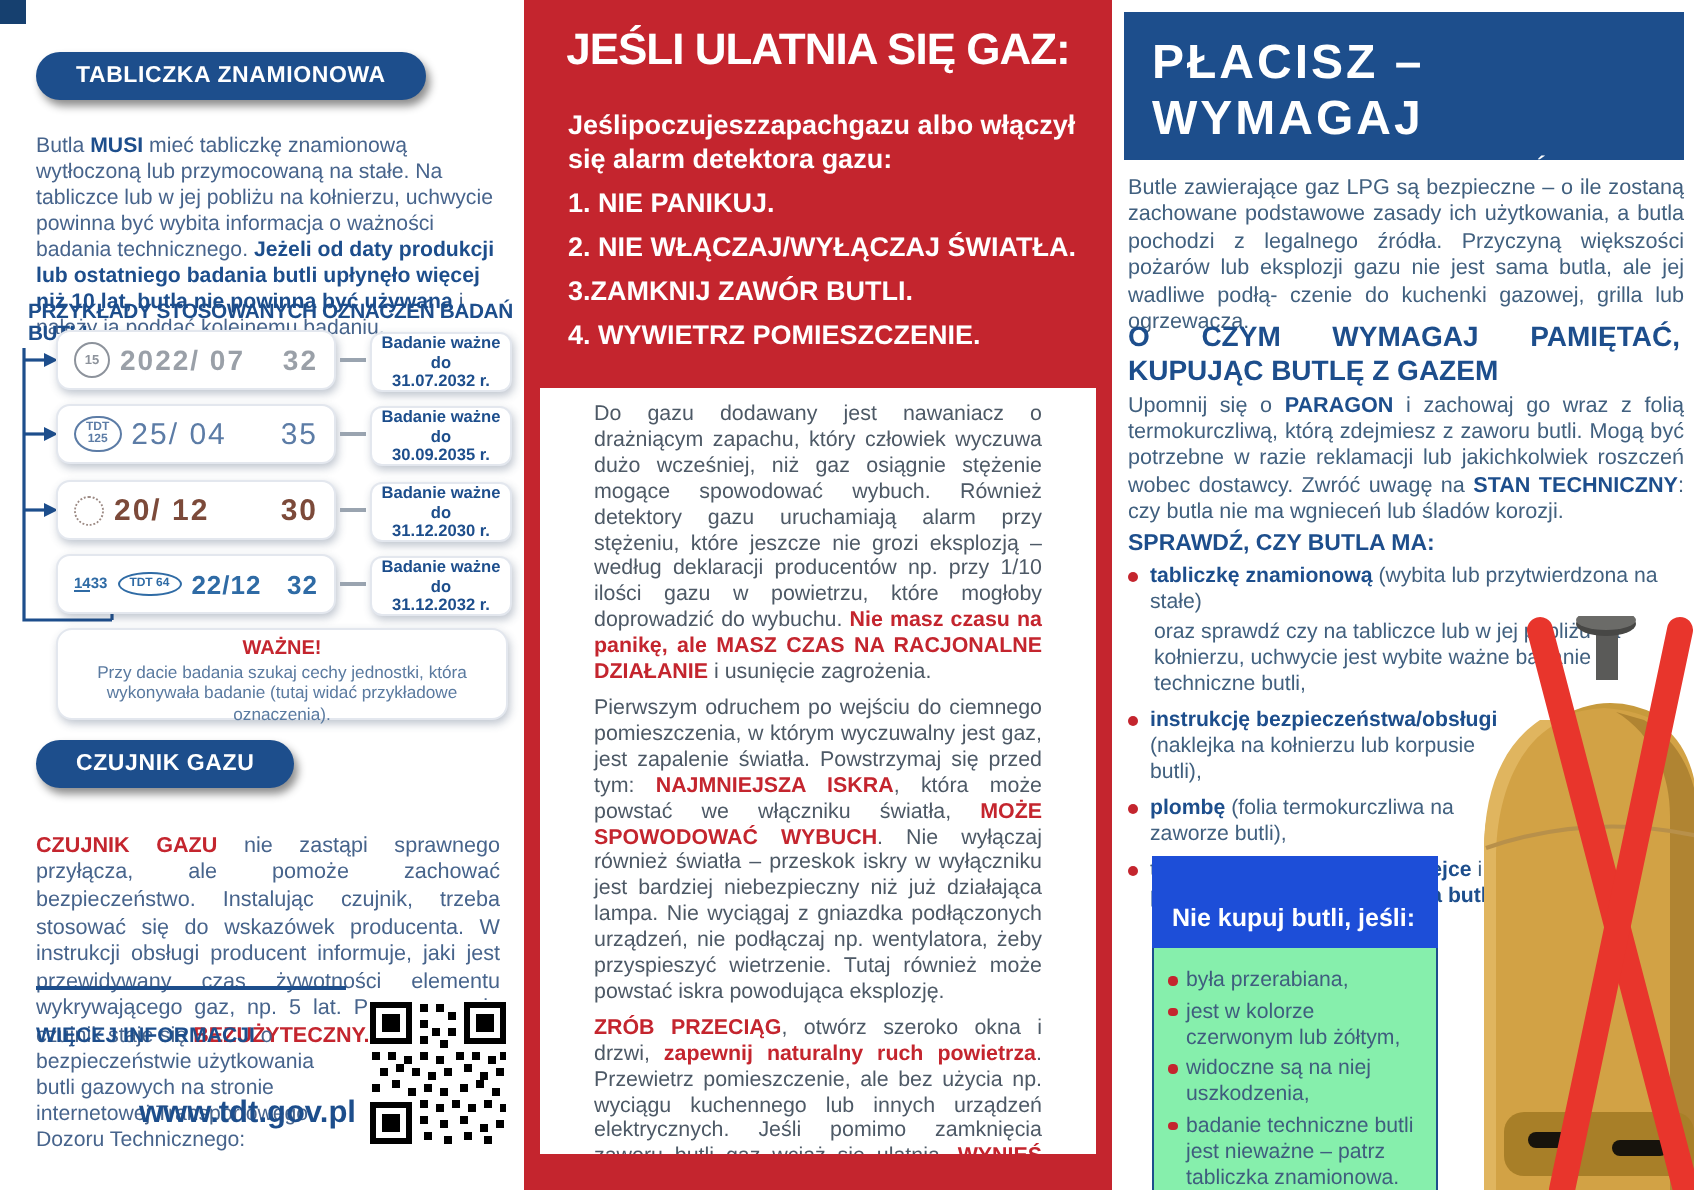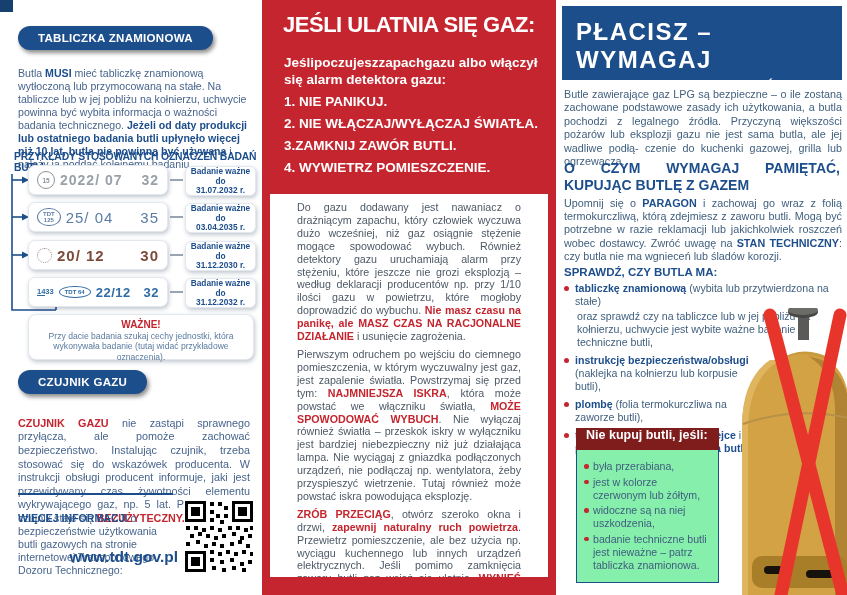--- a/index.html
+++ b/index.html
@@ -62,21 +62,21 @@
   .r-p1{position:absolute;left:2px;top:88px;width:278px;font-size:10.8px;line-height:13.4px;color:#41607f;text-align:justify;margin:0;}
   .r-h2{position:absolute;left:2px;top:160px;width:276px;font-size:14px;font-weight:bold;color:#1d4e8c;line-height:17px;text-align:justify;margin:0;}
   .r-p2{position:absolute;left:2px;top:197px;width:278px;font-size:10.8px;line-height:13.2px;color:#41607f;text-align:justify;margin:0;}
   .r-h3{position:absolute;left:2px;top:266px;width:270px;font-size:11.5px;font-weight:bold;color:#1d4e8c;margin:0;}
   .checklist{position:absolute;left:2px;top:282px;width:278px;margin:0;padding:0;list-style:none;}
   .checklist li{position:relative;padding-left:11px;font-size:10.6px;line-height:13px;color:#41607f;margin-bottom:5px;}
   .checklist li::before{content:"";position:absolute;left:0;top:4px;width:5px;height:5px;border-radius:50%;background:#c4252e;}
   .checklist li.narrow{width:190px;}
   .checklist .sub{padding-left:2px;margin-top:2px;color:#41607f;}
   .nobuy{position:absolute;left:14px;top:428px;width:143px;}
-  .nobuy-bar{background:#7f1d1d;color:#fff;font-weight:bold;font-size:12.5px;padding:0 0 8px 10px;}
+  .nobuy-bar{background:#1d4ed8;color:#fff;font-weight:bold;font-size:12.5px;padding:24px 0 8px 10px;}
   .nobuy-body{border:1.5px solid #1d4e8c;border-top:none;background:#86efac;padding:10px 7px 8px;min-height:108px;}
   .nobuy-body ul{margin:0;padding:0;list-style:none;}
   .nobuy-body li{position:relative;padding-left:9px;font-size:10.6px;line-height:12.8px;color:#3f5d7e;margin-bottom:3px;}
   .nobuy-body li::before{content:"";position:absolute;left:0;top:4px;width:4.5px;height:4.5px;border-radius:50%;background:#c4252e;}
   .cylinder-wrap{position:absolute;left:128px;top:308px;width:157px;height:287px;}
 </style>
 </head>
 <body>
 
 <div class="page">
@@ -117,21 +117,21 @@
 
   <div class="mark-row row2">
     <div class="stamp-box">
       <span class="st-oval"><span>TDT</span><br><span>125</span></span>
       <span class="st-code2">25/ 04</span>
       <span class="st-num2">35</span>
     </div>
     <div class="connector"></div>
     <div class="label-box">
       <span>Badanie ważne do</span>
-      <span>03.04.2035 r.</span>
+      <span>30.09.2035 r.</span>
     </div>
   </div>
 
   <div class="mark-row row3">
     <div class="stamp-box">
       <span class="st-circle st-circle3"></span>
       <span class="st-code3">20/ 12</span>
       <span class="st-num3">30</span>
     </div>
     <div class="connector"></div>

